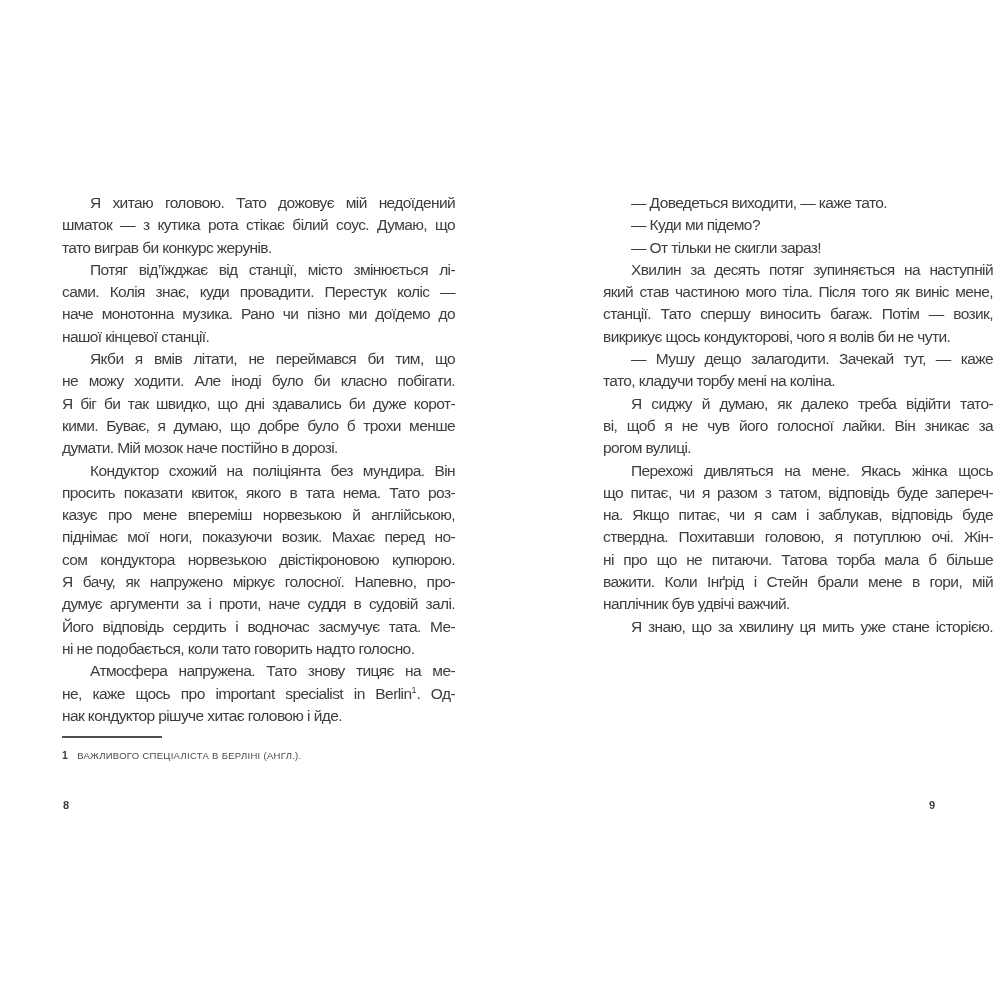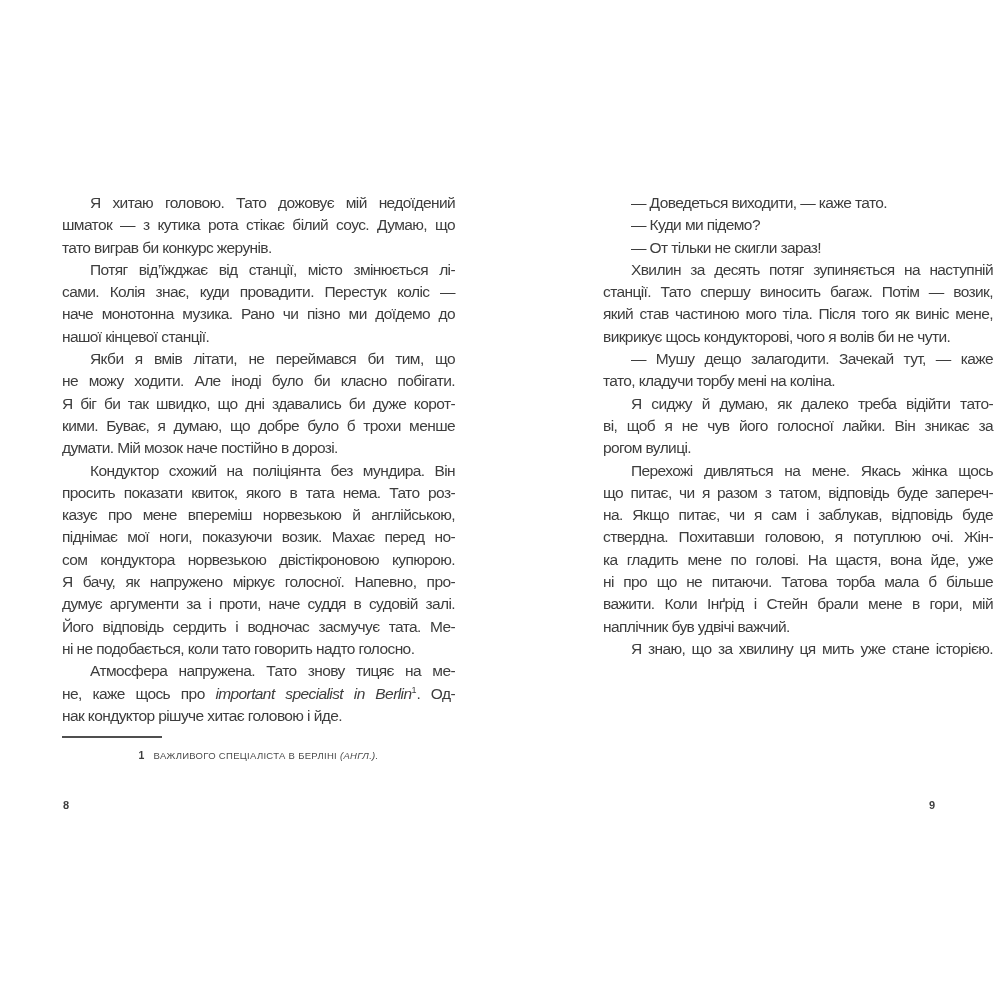--- a/index.html
+++ b/index.html
@@ -12,26 +12,25 @@
   .text-block{
     position:absolute;top:192px;
     font-size:15.5px;line-height:22.3px;letter-spacing:-0.6px;
   }
   #left-block{left:62px;width:393px;}
   #right-block{left:563px;width:390px;margin-left:40px;}
   .para{margin:0;}
   .line{text-align:justify;text-align-last:left;}
   .line.just{text-align-last:justify;}
   .line.indent{text-indent:28px;}
-  .it{font-style:italic;}
+  .it{}
   sup{font-size:9px;line-height:0;vertical-align:super;letter-spacing:0;}
   .footnote{
     position:absolute;left:62px;top:736px;width:393px;
     color:#4a4a4a;
-    text-align:center;
   }
   .footnote-rule{width:100px;height:2px;background:#4f4f4f;margin-bottom:11px;}
   .footnote-text{font-size:9.5px;letter-spacing:0.3px;line-height:12px;}
   .fn-marker{font-weight:bold;font-size:10.5px;margin-right:9px;color:#3d3d3d;}
   .page-num{
     position:absolute;top:799px;
     font-size:11px;font-weight:bold;color:#3f3f3f;line-height:12px;
   }
   #page-num-left{left:63px;}
   #page-num-right{left:929px;}
@@ -81,39 +80,38 @@
       <div class="line indent">— Доведеться виходити, — каже тато.</div>
     </div>
     <div class="para">
       <div class="line indent">— Куди ми підемо?</div>
     </div>
     <div class="para">
       <div class="line indent">— От тільки не скигли зараз!</div>
     </div>
     <div class="para">
       <div class="line indent just">Хвилин за десять потяг зупиняється на наступній</div>
+      <div class="line just">який став частиною мого тіла. Після того як виніс мене,</div>
       <div class="line just">станції. Тато спершу виносить багаж. Потім — возик,</div>
-      <div class="line just">який став частиною мого тіла. Після того як виніс мене,</div>
       <div class="line">викрикує щось кондукторові, чого я волів би не чути.</div>
     </div>
     <div class="para">
       <div class="line indent just">— Мушу дещо залагодити. Зачекай тут, — каже</div>
       <div class="line">тато, кладучи торбу мені на коліна.</div>
     </div>
     <div class="para">
       <div class="line indent just">Я сиджу й думаю, як далеко треба відійти тато-</div>
       <div class="line just">ві, щоб я не чув його голосної лайки. Він зникає за</div>
       <div class="line">рогом вулиці.</div>
     </div>
     <div class="para">
       <div class="line indent just">Перехожі дивляться на мене. Якась жінка щось</div>
       <div class="line just">що питає, чи я разом з татом, відповідь буде запереч-</div>
       <div class="line just">на. Якщо питає, чи я сам і заблукав, відповідь буде</div>
       <div class="line just">ствердна. Похитавши головою, я потуплюю очі. Жін-</div>
-      <div class="line just">ка гладить мене по голові. На щастя, вона йде, уже</div>
       <div class="line just">ні про що не питаючи. Татова торба мала б більше</div>
       <div class="line just">важити. Коли Інґрід і Стейн брали мене в гори, мій</div>
       <div class="line">наплічник був удвічі важчий.</div>
     </div>
     <div class="para">
       <div class="line indent just">Я знаю, що за хвилину ця мить уже стане історією.</div>
     </div>
   </div>
 
 <div class="footnote">

